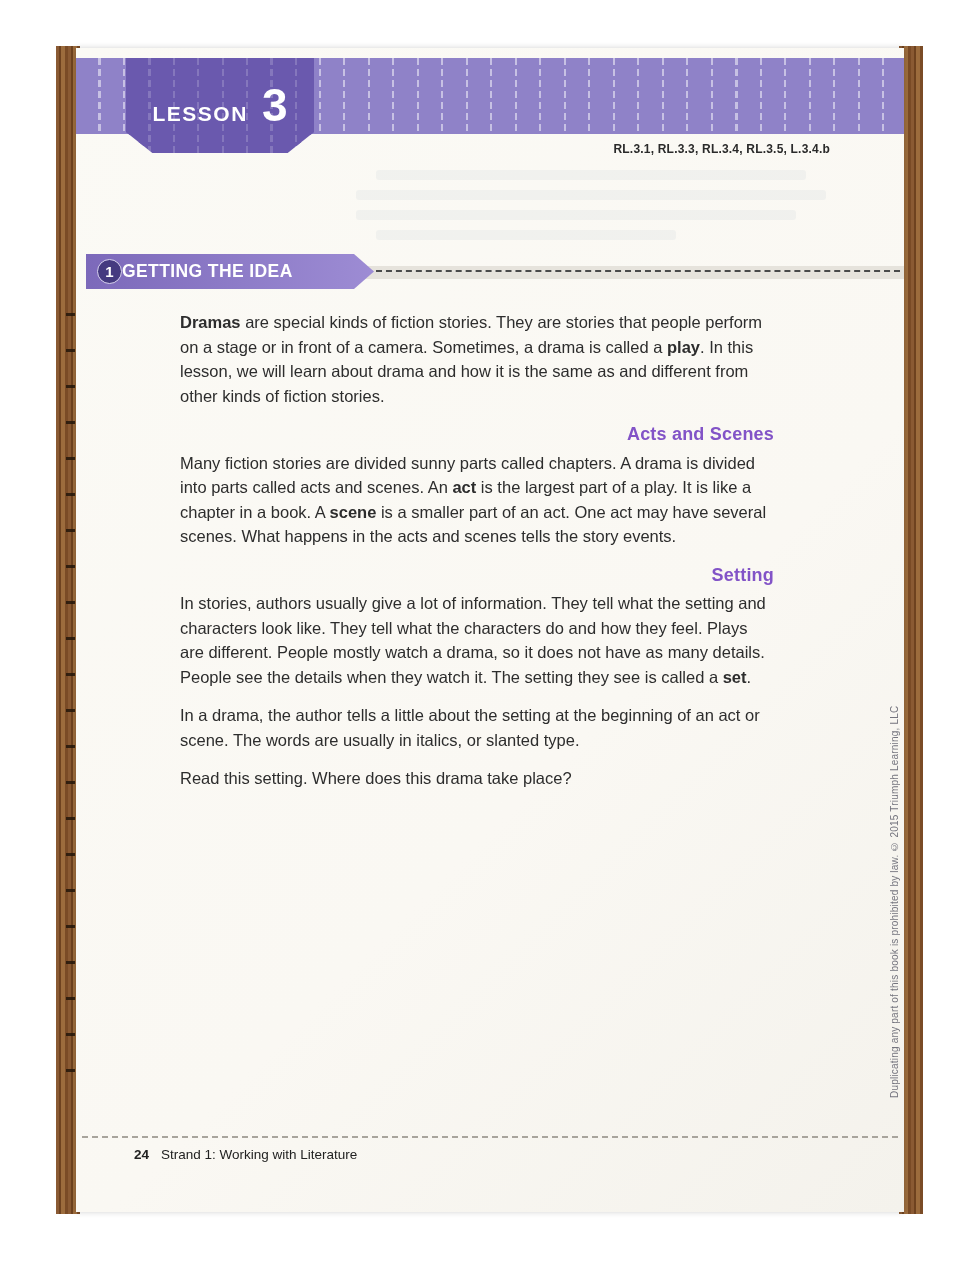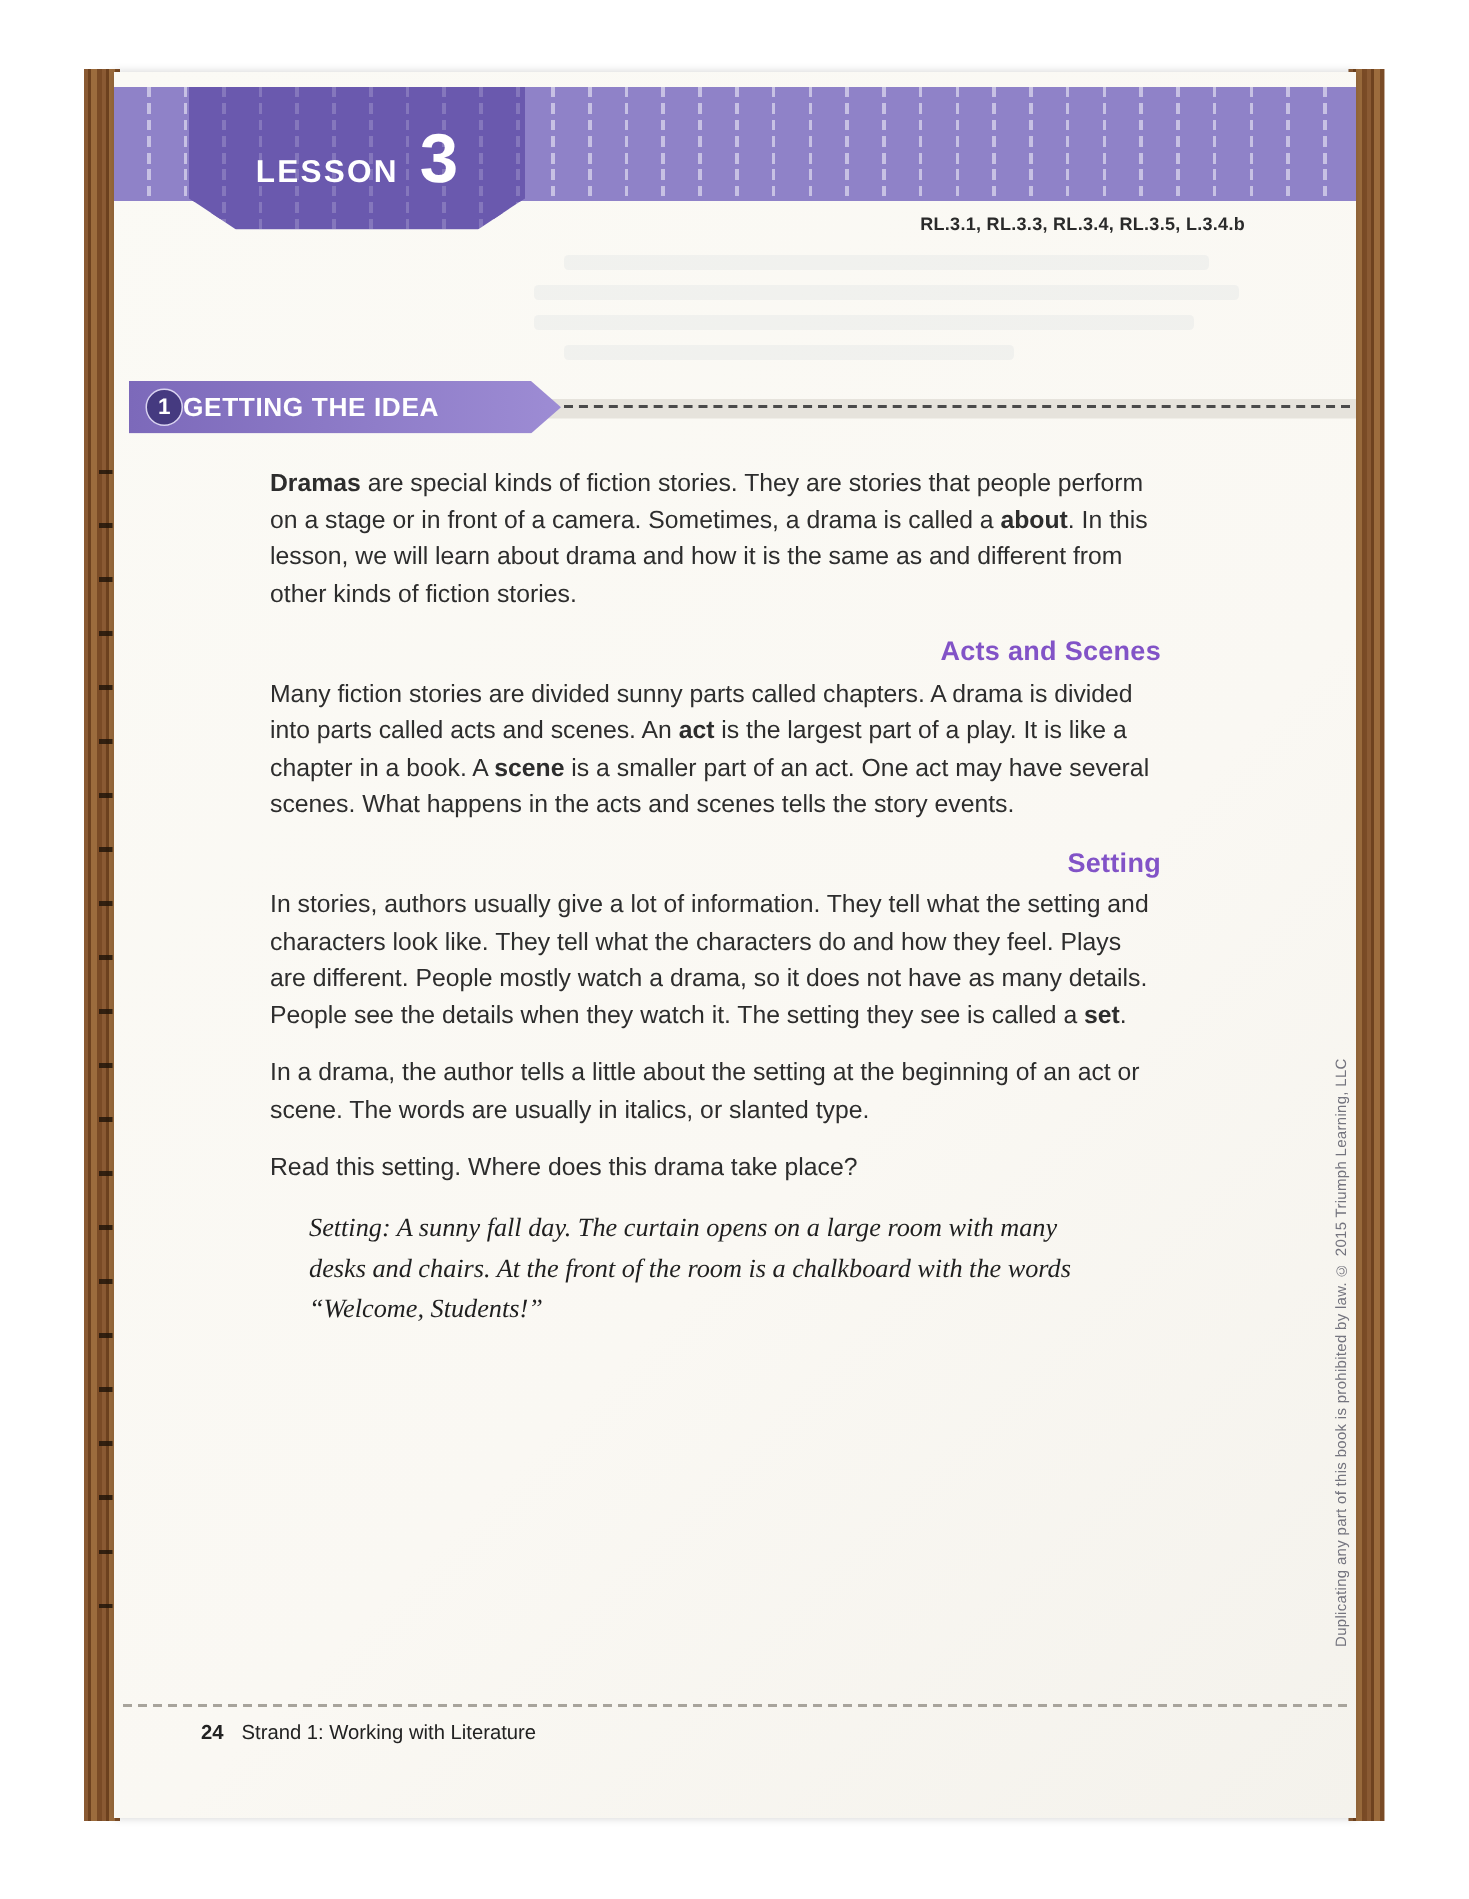--- a/index.html
+++ b/index.html
@@ -21,21 +21,21 @@
            background:linear-gradient(135deg,#fbfaf5 0%, #faf8f3 60%, #f4f2ec 100%);
            box-shadow:0 0 6px rgba(0,0,0,.18); }
 
   
   .lesson-band { position:absolute; left:0; right:0; top:10px; height:76px;
       background-color:#8f82c8;
       background-image:
         repeating-linear-gradient(to bottom, transparent 0 7px, #8f82c8 7px 11px),
         repeating-linear-gradient(to right, transparent 0 22px, rgba(255,255,255,.5) 22px 24.5px); }
 
-  .lesson-tab { position:absolute; left:50px; top:10px; width:224px; height:95px;
+  .lesson-tab { position:absolute; left:50px; top:10px; width:188px; height:95px;
       background-color:#6a59ae;
       background-image:
         repeating-linear-gradient(to bottom, transparent 0 7px, #6a59ae 7px 11px),
         repeating-linear-gradient(to right, transparent 0 22px, rgba(255,255,255,.18) 22px 24.5px);
       clip-path:polygon(0 0,100% 0,100% 78%,86% 100%,14% 100%,0 78%);
       display:flex; align-items:baseline; justify-content:center; gap:14px; padding-top:24px;
       color:#ffffff; }
   .lesson-tab .lesson-label { font-size:21px; font-weight:bold; letter-spacing:1.5px; }
   .lesson-tab .lesson-number { font-size:46px; font-weight:bold; line-height:1; }
 
@@ -113,33 +113,32 @@
     <div class="section-row">
       <div class="backing-strip"></div>
       <div class="section-dash"></div>
       <div class="section-ribbon">
         <span class="section-num">1</span>
         <span class="section-label">GETTING THE IDEA</span>
       </div>
     </div>
 
     <div class="body-col">
-      <p><b>Dramas</b><span> are special kinds of fiction stories. They are stories that people perform on a stage or in front of a camera. Sometimes, a drama is called a </span><b>about</b><span>. In this lesson, we will learn about drama and how it is the same as and different from other kinds of fiction stories.</span></p>
+      <p><b>Dramas</b><span> are special kinds of fiction stories. They are stories that people perform on a stage or in front of a camera. Sometimes, a drama is called a </span><b>play</b><span>. In this lesson, we will learn about drama and how it is the same as and different from other kinds of fiction stories.</span></p>
 
       <div class="subhead">Acts and Scenes</div>
       <p><span>Many fiction stories are divided sunny parts called chapters. A drama is divided into parts called acts and scenes. An </span><b>act</b><span> is the largest part of a play. It is like a chapter in a book. A </span><b>scene</b><span> is a smaller part of an act. One act may have several scenes. What happens in the acts and scenes tells the story events.</span></p>
 
       <div class="subhead">Setting</div>
       <p><span>In stories, authors usually give a lot of information. They tell what the setting and characters look like. They tell what the characters do and how they feel. Plays are different. People mostly watch a drama, so it does not have as many details. People see the details when they watch it. The setting they see is called a </span><b>set</b><span>.</span></p>
 
       <p>In a drama, the author tells a little about the setting at the beginning of an act or scene. The words are usually in italics, or slanted type.</p>
 
       <p>Read this setting. Where does this drama take place?</p>
 
-      <div class="example">Setting: A sunny fall day. The curtain opens on a large room with many desks and chairs. At the front of the room is a chalkboard with the words “Welcome, Students!”</div>
     </div>
 
     <div class="copyright">Duplicating any part of this book is prohibited by law. © 2015 Triumph Learning, LLC</div>
 
     <div class="footer-dash"></div>
     <div class="footer">
       <span class="pagenum">24</span><span>Strand 1: Working with Literature</span>
     </div>
 
   </div>

